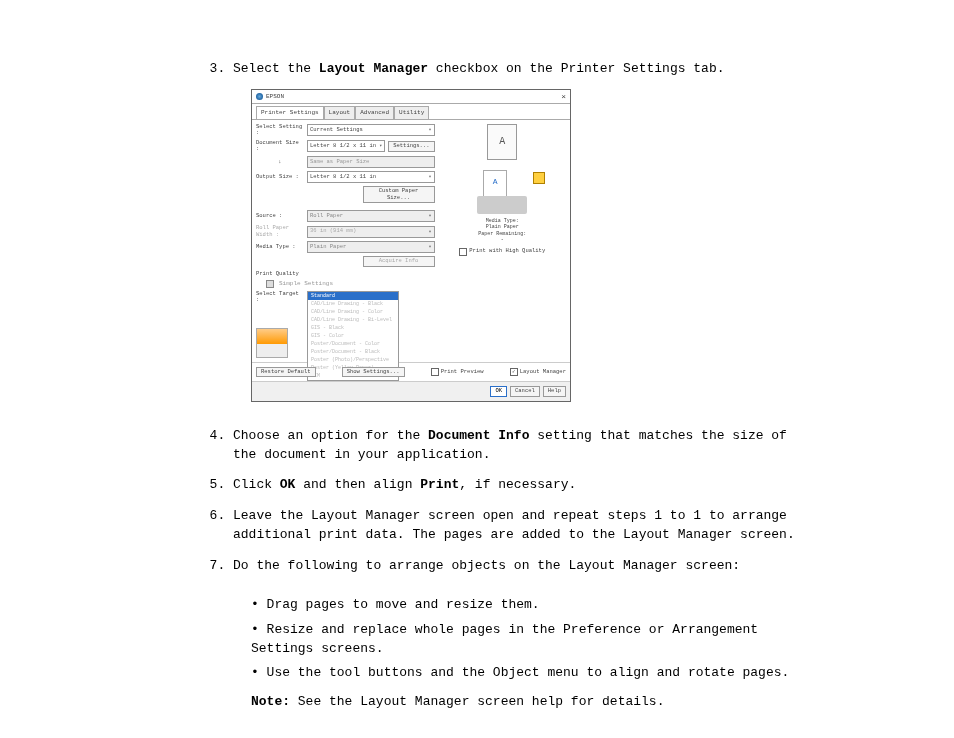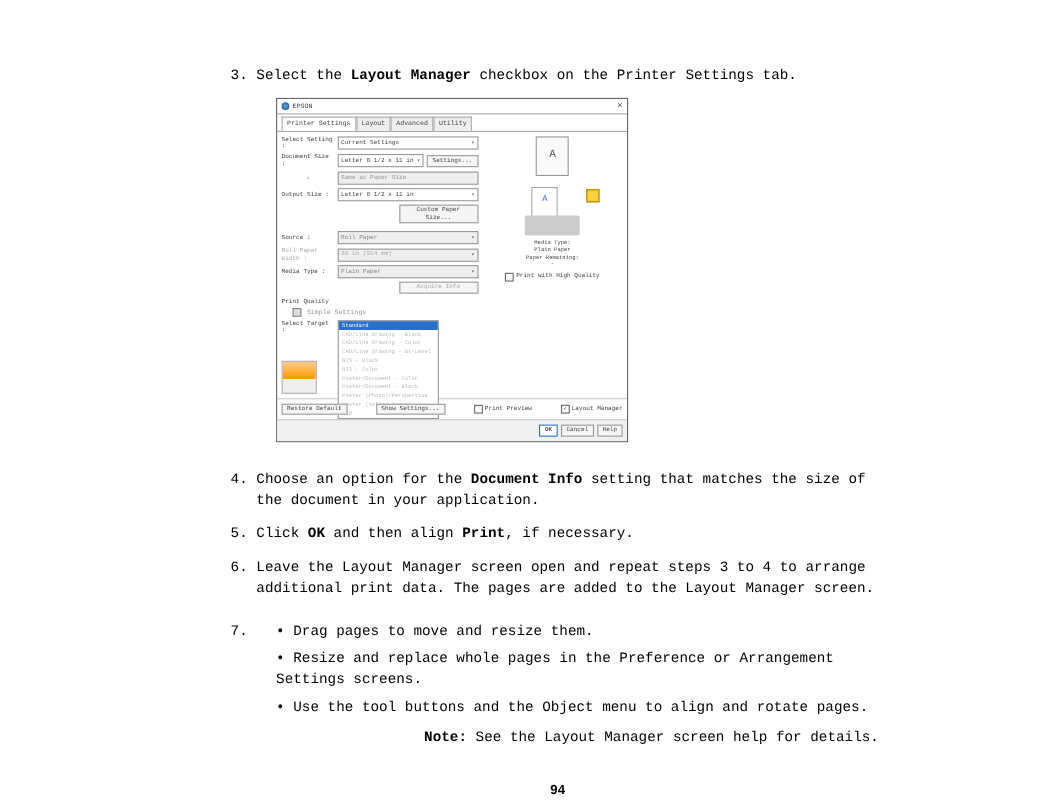--- a/index.html
+++ b/index.html
@@ -29,21 +29,21 @@
     padding: 0 0 0 18px;
   }
   ul.sub > li::before {
     content: "•  ";
   }
   ul.sub > li {
     margin-bottom: 6px;
   }
   .bold { font-weight: bold; }
   .sub-p { margin: 8px 0 0 0; }
-  .note { margin: 10px 0 0 18px; text-align: right; }
+  .note { margin: 10px 0 0 18px; }
   .page-num { text-align: center; font-weight: bold; font-size: 12px; margin-top: 30px; }
 
   
   .shot-wrap { margin: 10px 0 25px 18px; }
   .shot {
     width: 318px;
     border: 1px solid #666;
     background: #fff;
     font-size: 6px;
     color: #444;
@@ -320,23 +320,24 @@
   </li>
 
   <li>
     <span>Choose an option for the </span><span class="bold">Document Info</span><span> setting that matches the size of the document in your application.</span>
   </li>
 
   <li>
     <span>Click </span><span class="bold">OK</span><span> and then align </span><span class="bold">Print</span><span>, if necessary.</span>
   </li>
 
-  <li>Leave the Layout Manager screen open and repeat steps 3 to 4 to arrange additional print data. The pages are added to the Layout Manager screen.</li>
+  <li>Leave the Layout Manager screen open and repeat steps 1 to 1 to arrange additional print data. The pages are added to the Layout Manager screen.</li>
 
   <li>
+    <span>Do the following to arrange objects on the Layout Manager screen:</span>
     <ul class="sub">
       <li>Drag pages to move and resize them.</li>
       <li>Resize and replace whole pages in the Preference or Arrangement Settings screens.</li>
       <li>Use the tool buttons and the Object menu to align and rotate pages.</li>
     </ul>
     <p class="note">
       <span class="bold">Note:</span><span> See the Layout Manager screen help for details.</span>
     </p>
   </li>
 </ol>

